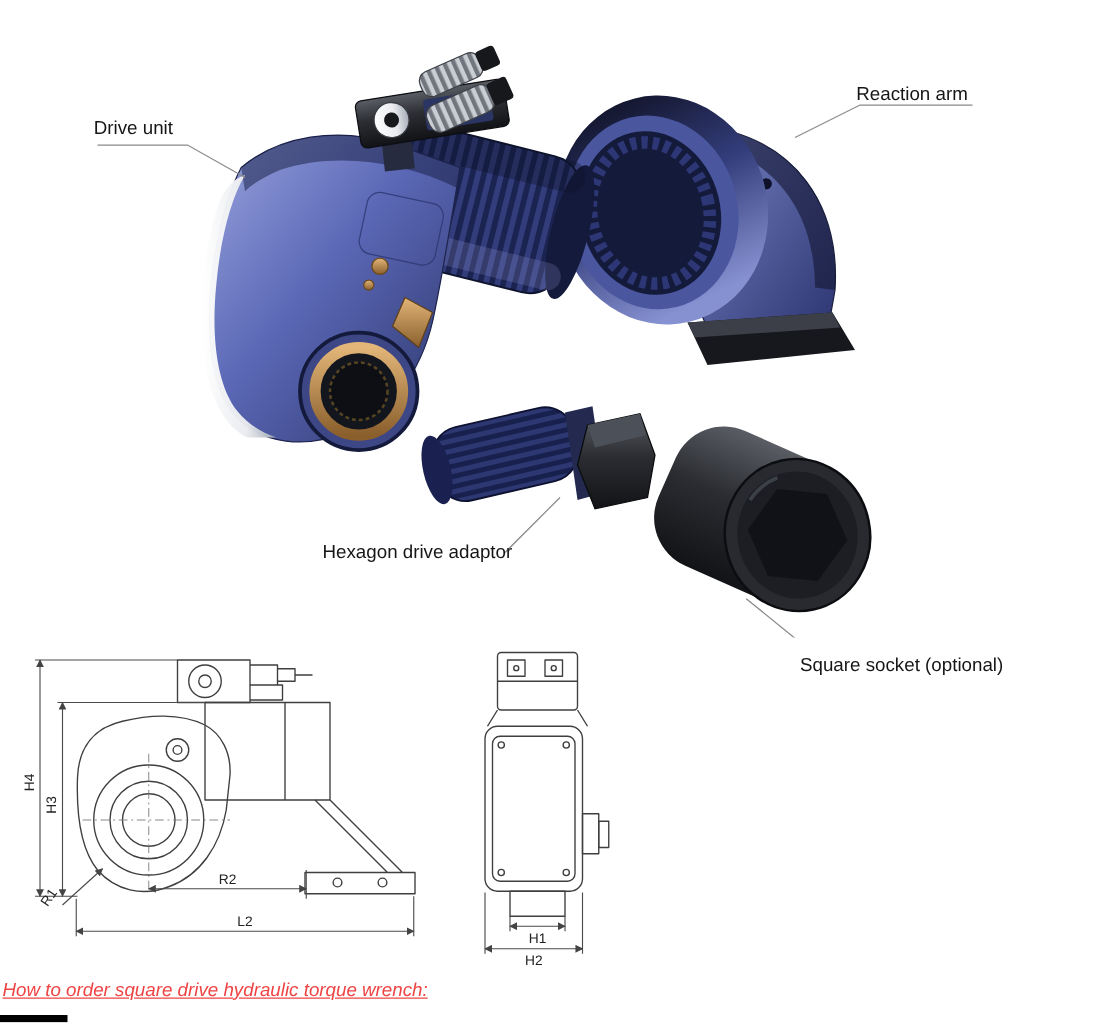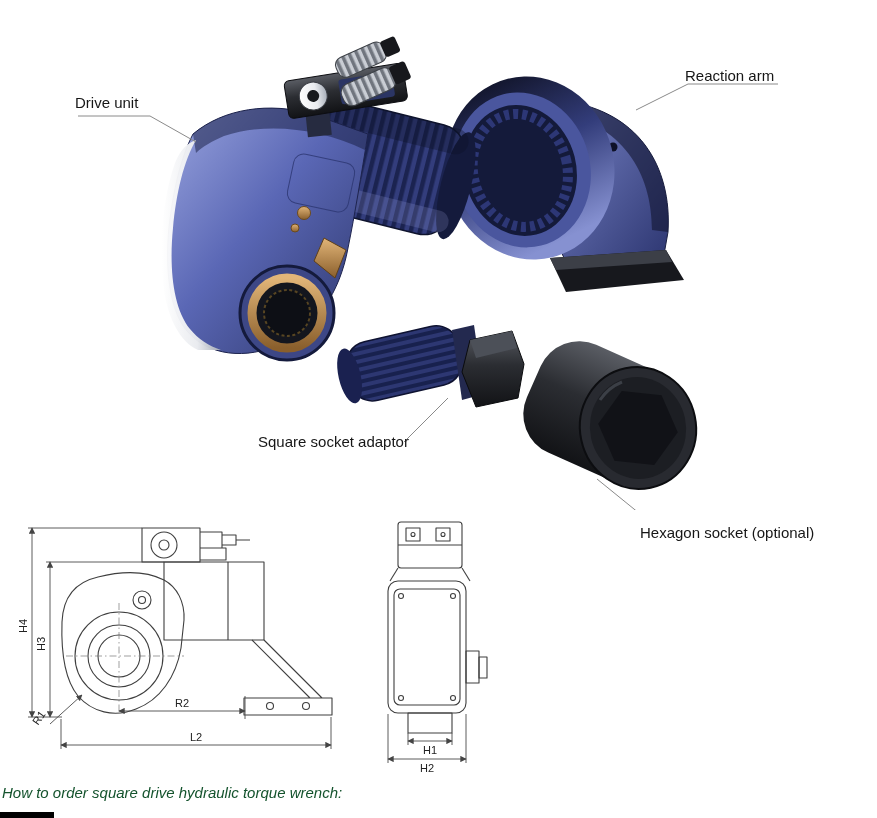--- a/index.html
+++ b/index.html
@@ -8,21 +8,21 @@
   .page svg { position:absolute; }
   #exploded  { left:0;   top:0; }
   #sideview  { left:14px; top:498px; }
   #frontview { left:372px; top:505px; }
   .callout { position:absolute; font-size:15px; color:#161616; white-space:nowrap; }
   #lbl-drive    { left:75px;  top:94px;  }
   #lbl-reaction { left:685px; top:67px;text-align:right;  }
   #lbl-adaptor  { left:258px; top:433px; }
   #lbl-hex      { left:640px; top:524px; }
   .footer-heading { position:absolute; left:2px; top:784px; font-size:15px;
-                    font-style:italic; color:#14532d; }
+                    font-style:italic; text-decoration:underline; color:#ef4444; }
   .footer-body    { position:absolute; left:2px; top:801px; font-size:15px; color:#101010; }
   .black-bar      { position:absolute; left:0; top:812px; width:54px; height:6px; background:#000; }
   .leader { stroke:#8a8a8a; stroke-width:1; fill:none; }
   .lineart { stroke:#3f3f3f; stroke-width:1.1; fill:none; stroke-linejoin:round; }
   .dimline { stroke:#4a4a4a; stroke-width:0.9; fill:none; }
   text.dim { font-family:"Liberation Sans",sans-serif; font-size:11px; fill:#222; stroke:none; }
 </style>
 </head>
 <body>
 
@@ -145,22 +145,22 @@
     <g>
       <polyline class="leader" points="78,116 150,116 196,142"></polyline>
       <polyline class="leader" points="778,84 688,84 636,110"></polyline>
       <line class="leader" x1="404" y1="442" x2="448" y2="398"></line>
       <line class="leader" x1="650" y1="522" x2="597" y2="479"></line>
     </g>
   </svg>
 
   <div id="lbl-drive" class="callout">Drive unit</div>
   <div id="lbl-reaction" class="callout">Reaction arm</div>
-  <div id="lbl-adaptor" class="callout">Square socket adaptor</div>
-  <div id="lbl-hex" class="callout">Hexagon socket (optional)</div>
+  <div id="lbl-adaptor" class="callout">Hexagon drive adaptor</div>
+  <div id="lbl-hex" class="callout">Square socket (optional)</div>
 
   <svg id="sideview" width="340" height="278" viewBox="0 0 340 278">
     <defs>
       <marker id="arrS" viewBox="0 0 10 10" refX="9" refY="5" markerWidth="7" markerHeight="7" orient="auto-start-reverse">
         <path d="M0,0 L10,5 L0,10 Z" fill="#444"></path>
       </marker>
     </defs>
     <g class="lineart">
       <path d="M84,79 C62,84 49,99 48,124 C47,154 51,182 64,198 C78,214 100,220 122,211 C146,202 162,179 167,150 L170,122 C171,104 163,89 150,82 C130,72 104,74 84,79 Z"></path>
       <rect x="150" y="64" width="100" height="78"></rect>

